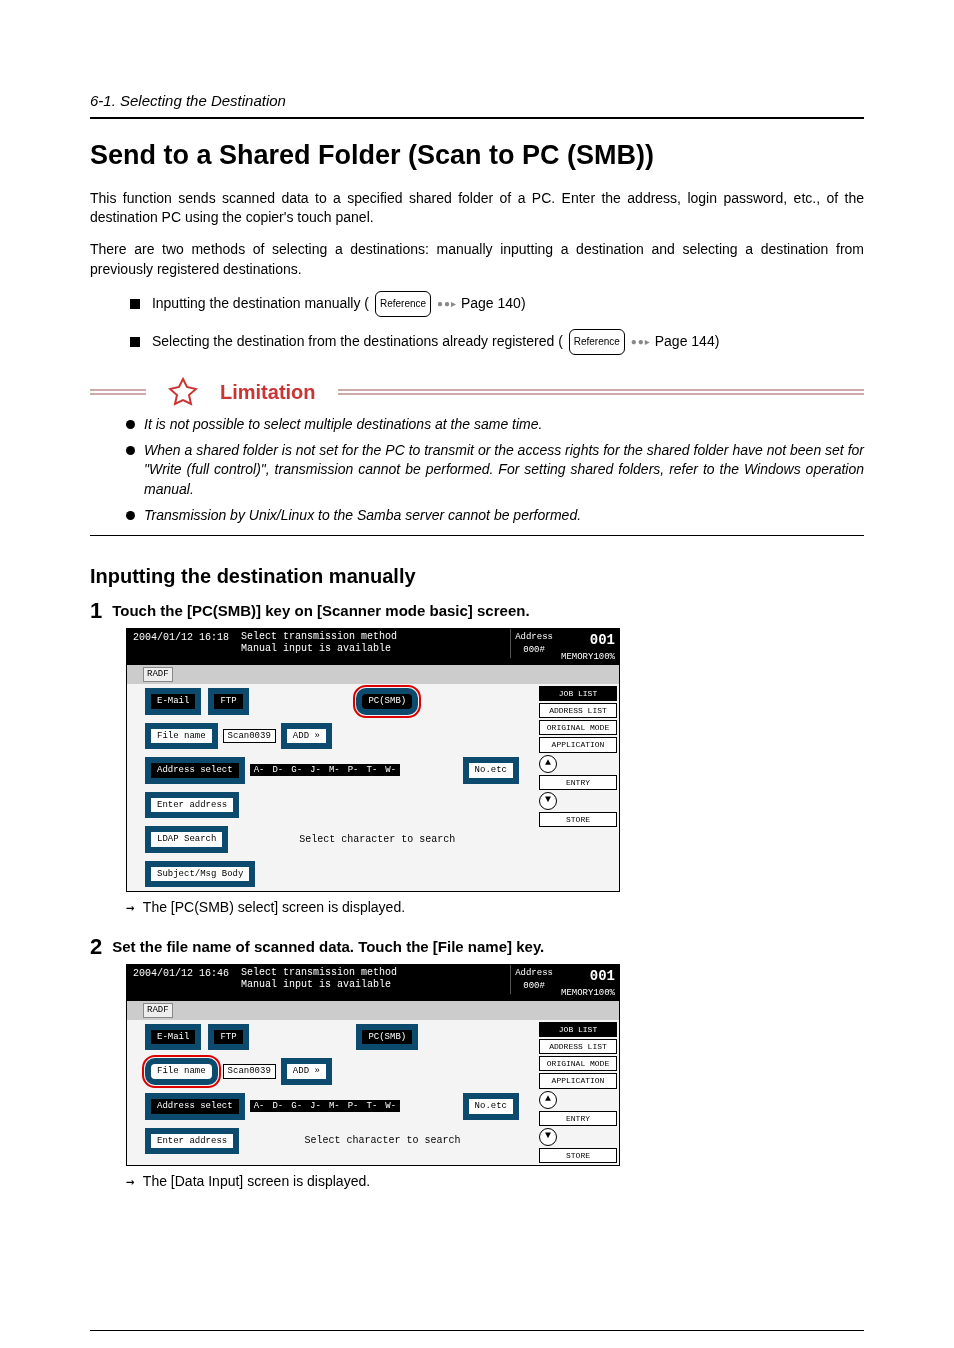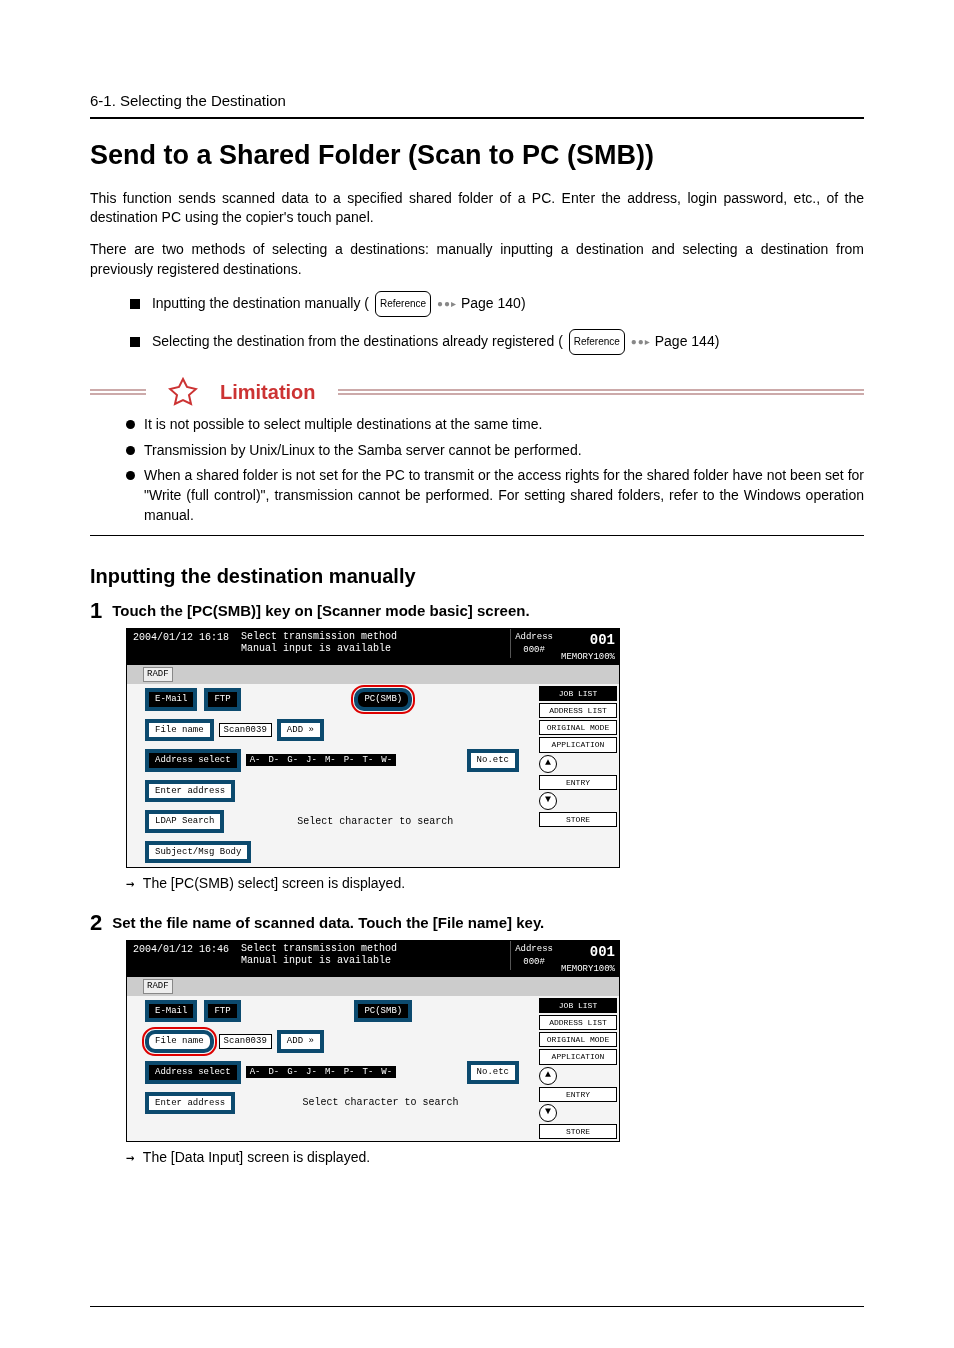--- a/index.html
+++ b/index.html
@@ -6,20 +6,21 @@
     font-family: Arial, Helvetica, sans-serif;
     width: 954px;
     margin: 0;
     padding: 90px 90px 40px 90px;
     box-sizing: border-box;
     color: #000;
     font-size: 14px;
     line-height: 1.4;
   }
   .breadcrumb {
+    font-style: italic;
     font-size: 15px;
     margin-bottom: 6px;
   }
   .hr-thick { border: none; border-top: 2px solid #000; margin: 0 0 18px 0; }
   .hr-thin  { border: none; border-top: 1px solid #000; margin: 0; }
   h1 {
     font-size: 27px;
     font-weight: bold;
     margin: 0 0 14px 0;
   }
@@ -43,21 +44,21 @@
     margin-bottom: 8px;
     text-align: right;
   }
   .lim-lines { flex: none; }
   .lim-lines .l { border-top: 2px solid #caa; width: 56px; margin: 2px 0; }
   .lim-lines.long .l { width: 100%; }
   .lim-lines.long { flex: 1; }
   .lim-word { color:#c33; font-weight:bold; font-size:20px; font-family: "Comic Sans MS", cursive, sans-serif; }
   .lim-icon svg { display:block; }
   ul.round { list-style: none; padding: 0 0 0 36px; margin: 4px 0 10px 0; }
-  ul.round li { position: relative; padding-left: 18px; margin-bottom: 6px; text-align: justify; }
+  ul.round li { position: relative; padding-left: 18px; margin-bottom: 6px; text-align: justify; font-style: italic; }
   ul.round li::before {
     content: ""; position: absolute; left: 0; top: 5px;
     width: 9px; height: 9px; background:#000; border-radius: 50%;
   }
   h2 {
     font-size: 20px; font-weight: bold;
     margin: 26px 0 10px 0;
   }
   ol.steps { list-style: none; padding: 0; margin: 0; counter-reset: step; }
   ol.steps > li { counter-increment: step; margin-bottom: 18px; }
@@ -74,21 +75,21 @@
   }
   .ss-top {
     display:flex; align-items:flex-start;
     background:#000; color:#fff;
   }
   .ss-top .dt { padding:2px 6px; }
   .ss-top .msg { padding:2px 6px; flex:1; line-height:1.2; font-family:"Courier New",monospace; }
   .ss-top .addr { padding:2px 4px; font-size:9px; text-align:center; border-left:1px solid #555;font-family:Liberation Mono, monospace; }
   .ss-top .mem  { padding:2px 4px; font-size:9px; text-align:right; }
   .ss-tab, .ss-btn {
-    border:4px solid #0c4a6e; padding:1px 6px; margin:2px 2px; background:#fff;
+    border:6px solid #0c4a6e; padding:1px 6px; margin:2px 2px; background:#fff;
     font-size:9px; display:inline-block;
   }
   .ss-tab.dark { background:#000; color:#fff; }
   .ss-row { display:flex; align-items:center; padding:2px 16px; gap:3px; }
   .ss-row .grow { flex:1; }
   .ss-right { width:78px; display:flex; flex-direction:column; gap:2px; padding:2px; }
   .ss-body { display:flex; }
   .ss-main { flex:1; }
   .ss-val { border:1px solid #000; padding:0 4px; background:#fff; font-size:9px; }
   .ss-alpha span { border:1px solid #000; background:#000; color:#fff; padding:0 3px; font-size:9px; }
@@ -141,22 +142,22 @@
       </svg>
     </span>
     <span class="lim-word">Limitation</span>
     <div class="lim-lines long">
         <div class="l"></div>
         <div class="l"></div>
       </div>
   </div>
   <ul class="round">
     <li>It is not possible to select multiple destinations at the same time.</li>
+    <li>When a shared folder is not set for the PC to transmit or the access rights for the shared folder have not been set for "Write (full control)", transmission cannot be performed. For setting shared folders, refer to the Windows operation manual.</li>
     <li>Transmission by Unix/Linux to the Samba server cannot be performed.</li>
-    <li>When a shared folder is not set for the PC to transmit or the access rights for the shared folder have not been set for "Write (full control)", transmission cannot be performed. For setting shared folders, refer to the Windows operation manual.</li>
   </ul>
   <hr class="hr-thin">
 </div>
 
 <h2>Inputting the destination manually</h2>
 
 <ol class="steps">
 
   <li>
     <div class="step-head">

